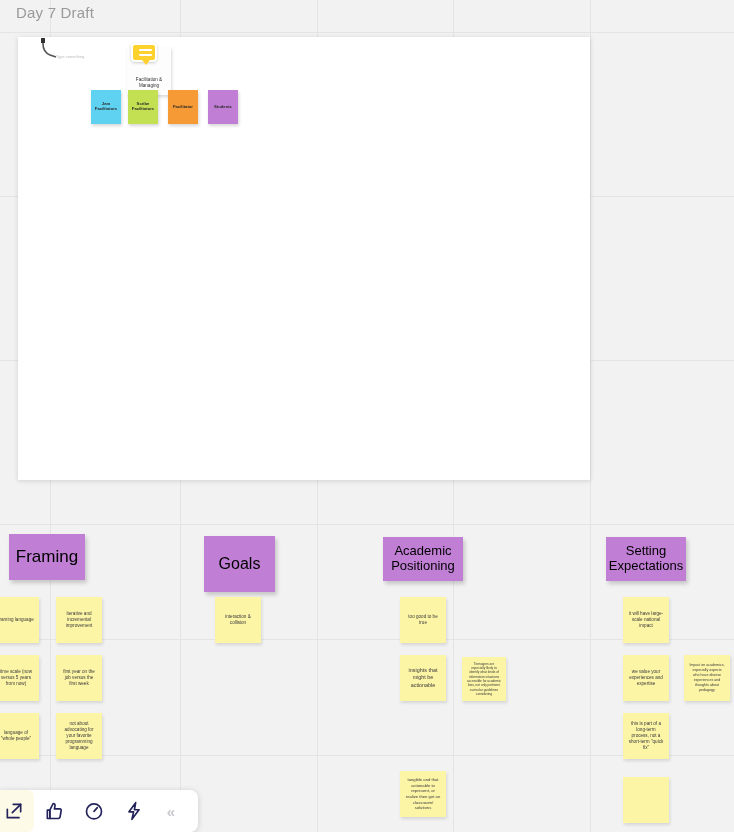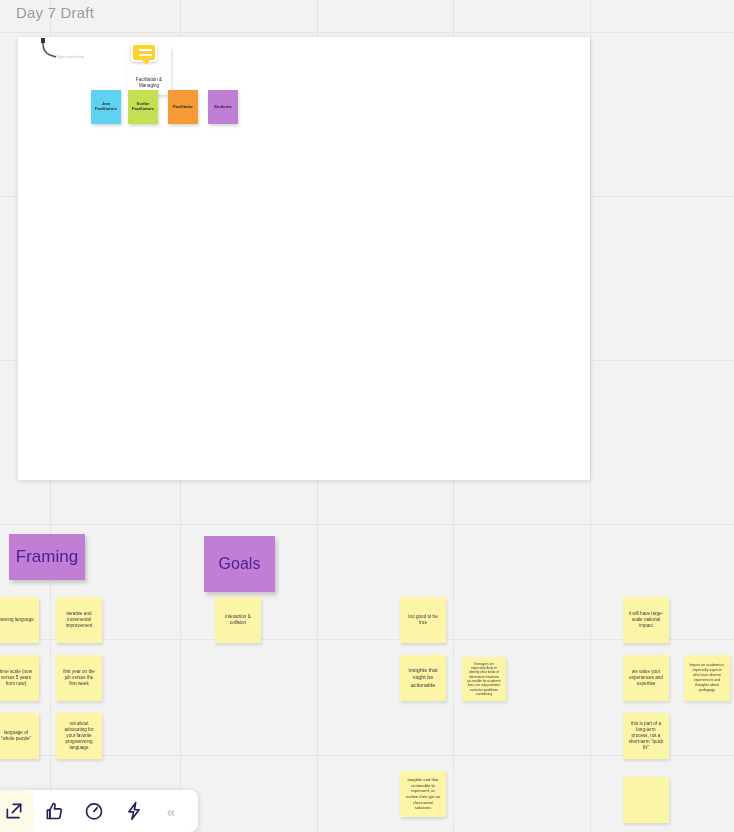--- a/index.html
+++ b/index.html
@@ -145,21 +145,21 @@
     position: absolute; font-size: 4px; color: #8a8a8a;
   }
 
   
   .col-header {
     position: absolute;
     background: #c07fd4;
     box-shadow: 2px 3px 4px rgba(0,0,0,.18);
     display: flex; align-items: center; justify-content: center;
     text-align: center;
-    color: #4c1d95;
+    color: #000000;
     line-height: 1.15;
   }
 
   .big-note {
     position: absolute;
     background: #fdf5a6;
     box-shadow: 1px 2px 3px rgba(0,0,0,.12);
     display: flex; align-items: center; justify-content: center;
     text-align: center;
     color: #3a3a3a;
@@ -308,25 +308,27 @@
   <div class="big-note" style="left:-7px; top:597px; width:46px; height:46px; font-size:4.6px;">framing language</div>
   <div class="big-note" style="left:56px; top:597px; width:46px; height:46px; font-size:4.6px;">iterative and incremental improvement</div>
   <div class="big-note" style="left:-7px; top:655px; width:46px; height:46px; font-size:4.6px;">time scale (now versus 5 years from now)</div>
   <div class="big-note" style="left:56px; top:655px; width:46px; height:46px; font-size:4.6px;">first year on the job versus the first week</div>
   <div class="big-note" style="left:-7px; top:713px; width:46px; height:46px; font-size:4.6px;">language of "whole people"</div>
   <div class="big-note" style="left:56px; top:713px; width:46px; height:46px; font-size:4.6px;">not about advocating for your favorite programming language</div>
 
   <div class="col-header" style="left:204px; top:536px; width:71px; height:56px; font-size:16px;">Goals</div>
   <div class="big-note" style="left:215px; top:597px; width:46px; height:46px; font-size:4.6px;">interaction &amp; collision</div>
 
+  <div class="col-header" style="left:383px; top:537px; width:80px; height:44px; font-size:13px;">Academic Positioning</div>
   <div class="big-note" style="left:400px; top:597px; width:46px; height:46px; font-size:4.6px;">too good to be true</div>
   <div class="big-note" style="left:400px; top:655px; width:46px; height:46px; font-size:5.4px;">insights that might be actionable</div>
   <div class="big-note" style="left:462px; top:657px; width:44px; height:44px; font-size:3.2px;">Teenagers are especially likely to identify what kinds of information situations accessible for academic bias, not only pertinent curricular guidelines considering</div>
   <div class="big-note" style="left:400px; top:771px; width:46px; height:46px; font-size:4.2px;">tangible and that actionable to represent, or realize then get an classroom/ solutions</div>
 
+  <div class="col-header" style="left:606px; top:537px; width:80px; height:44px; font-size:13px;">Setting Expectations</div>
   <div class="big-note" style="left:623px; top:597px; width:46px; height:46px; font-size:4.6px;">it will have large-scale national impact</div>
   <div class="big-note" style="left:623px; top:655px; width:46px; height:46px; font-size:4.6px;">we value your experiences and expertise</div>
   <div class="big-note" style="left:684px; top:655px; width:46px; height:46px; font-size:3.6px;">Impact on academics, especially aspects who have diverse experiences and thoughts about pedagogy</div>
   <div class="big-note" style="left:623px; top:713px; width:46px; height:46px; font-size:4.6px;">this is part of a long-term process, not a short-term "quick fix"</div>
   <div class="big-note" style="left:623px; top:777px; width:46px; height:46px; font-size:4.6px;"></div>
 
   <div class="toolbar">
     <div class="tool-btn active">
       <svg width="20" height="20" viewBox="0 0 24 24" fill="none" stroke="#23235b" stroke-width="2" stroke-linecap="round" stroke-linejoin="round">
         <path d="M4 10 L4 20 L18 20"></path>

